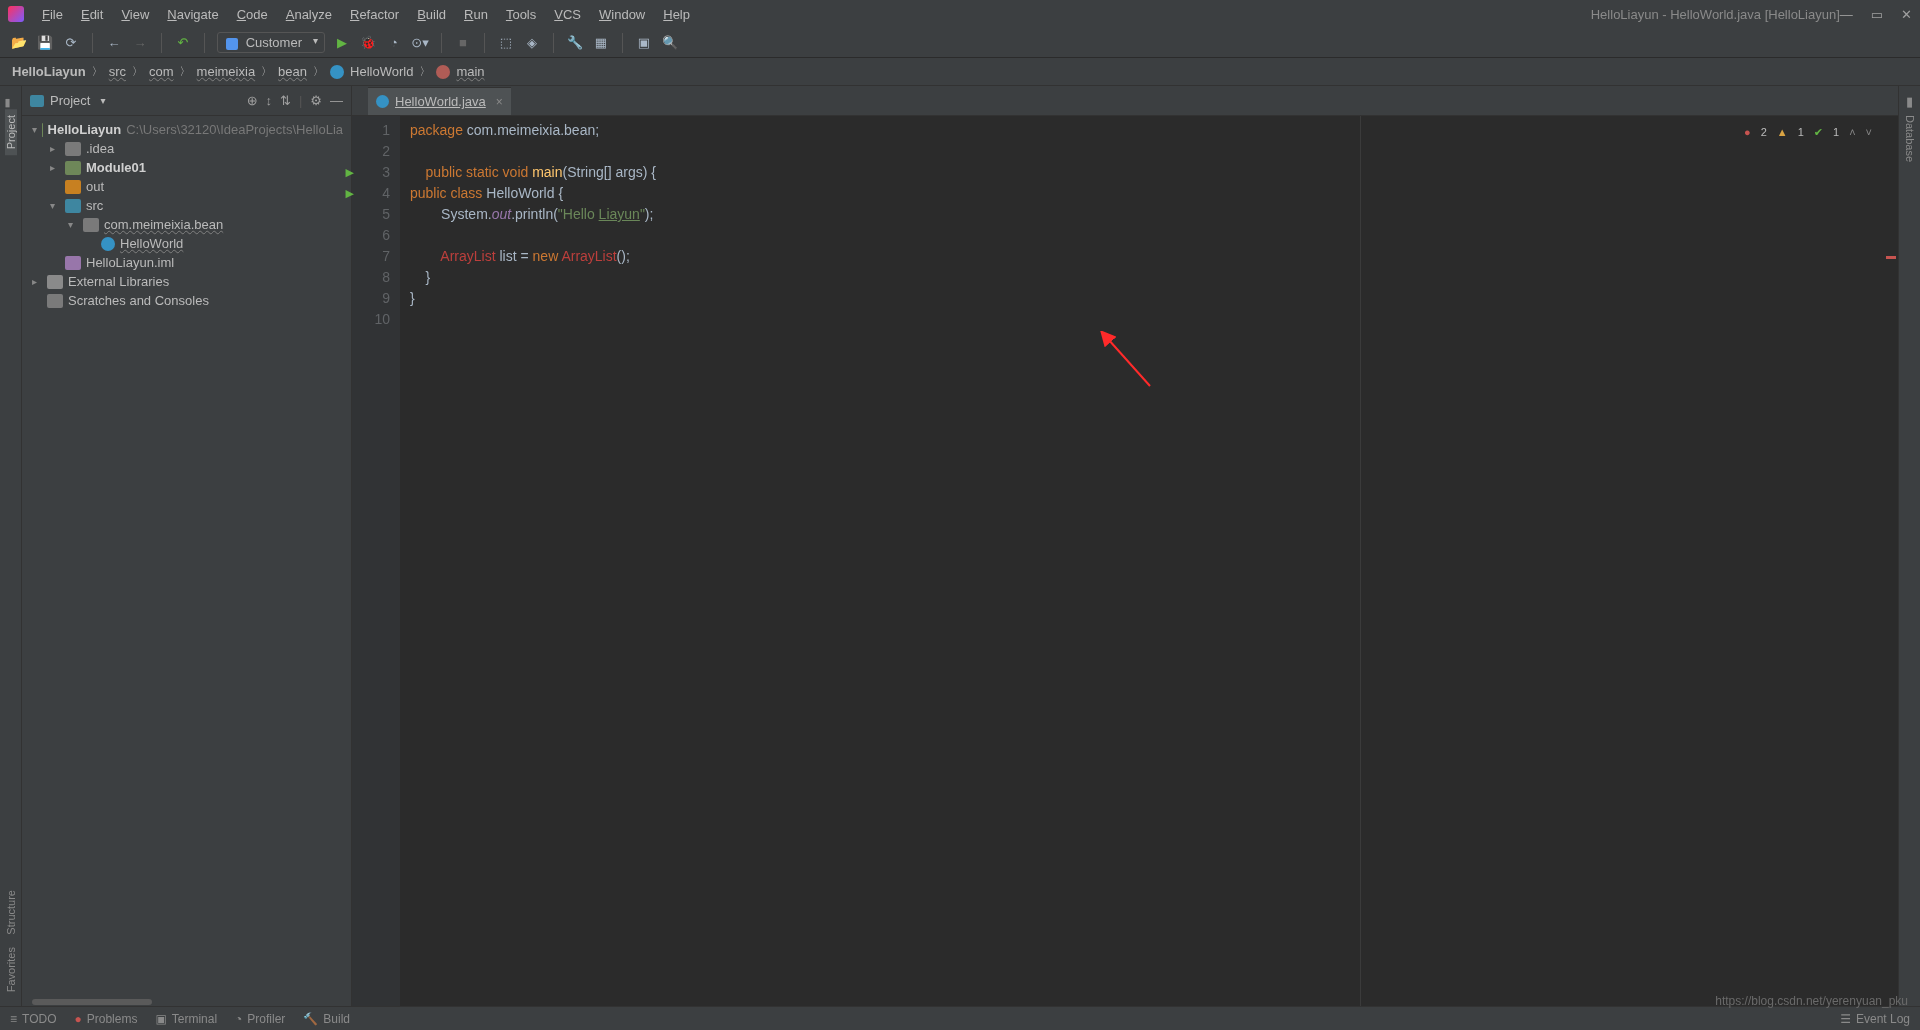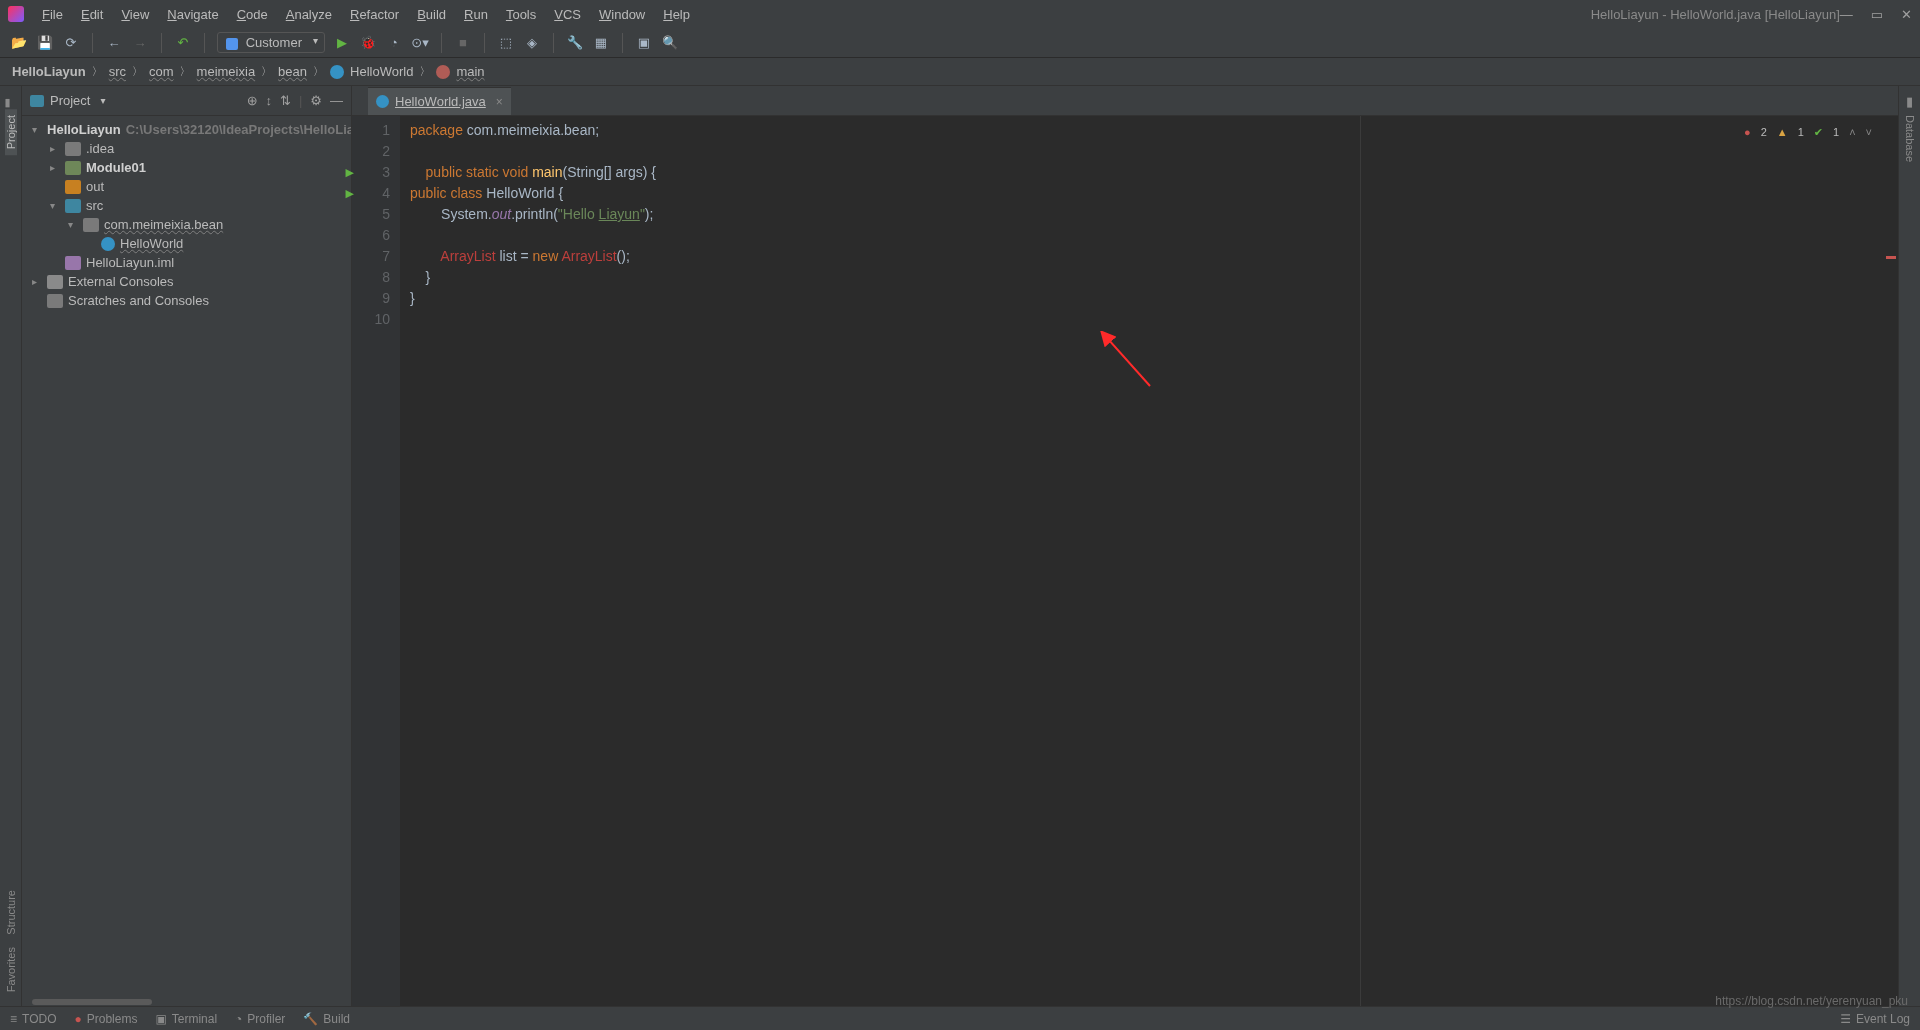--- a/index.html
+++ b/index.html
@@ -42,21 +42,21 @@
 .exp { width:10px; color:#888; font-size:10px; }
 .nicon { width:16px; height:14px; display:inline-block; }
 .folder-grey{background:#7a7a7a;border-radius:2px}
 .folder-blue{background:#3e86a0;border-radius:2px}
 .folder-orange{background:#c78021;border-radius:2px}
 .mod-icon{background:#6e8759;border-radius:2px}
 .file-c{background:#3592c4;border-radius:50%;width:14px;height:14px}
 .file-iml{background:#9876aa;border-radius:2px}
 .lib-icon{background:#8a8a8a;border-radius:2px}
 .bold { font-weight:600; color:#d0d0d0; }
-.dim { color:#787878;font-weight:bold; }
+.dim { color:#787878; }
 .editor-wrap { flex:1; display:flex; flex-direction:column; background:#2b2b2b; position:relative; }
 .tabs { height:30px; background:#3c3f41; display:flex; align-items:flex-end; border-bottom:1px solid #323232;padding-left:16px; }
 .tab { height:28px; background:#4e5254; color:#bbbbbb; padding:0 8px; display:flex; align-items:center; gap:6px; border-top:1px solid #323232; font-size:13px; }
 .tab .close { color:#8a8a8a; font-size:12px; margin-left:4px; cursor:pointer; }
 .tab .tab-u { text-decoration:underline; }
 .editor-body { flex:1; display:flex; position:relative; font-family:Consolas,"Courier New",monospace; font-size:14px; }
 .gutter { width:48px; background:#313335; color:#606366; text-align:right; padding:4px 10px 4px 4px; line-height:21px; position:relative; }
 .gutter .ln { height:21px; position:relative; }
 .gutter .run-g { color:#62b543; position:absolute; right:36px; font-size:11px; }
 .code { flex:1; padding:4px 10px; color:#a9b7c6; line-height:21px; position:relative; }
@@ -219,21 +219,21 @@
           <span class="wavy">HelloWorld</span>
         </div>
         <div class="node indent1">
           <span class="exp"></span>
           <span class="nicon file-iml"></span>
           <span>HelloLiayun.iml</span>
         </div>
         <div class="node indent0">
           <span class="exp">▸</span>
           <span class="nicon lib-icon"></span>
-          <span>External Consoles</span>
+          <span>External Libraries</span>
         </div>
         <div class="node indent0">
           <span class="exp"></span>
           <span class="nicon folder-grey"></span>
           <span>Scratches and Consoles</span>
         </div>
       </div>
     <div class="side-scroll"></div>
   </div>
 

